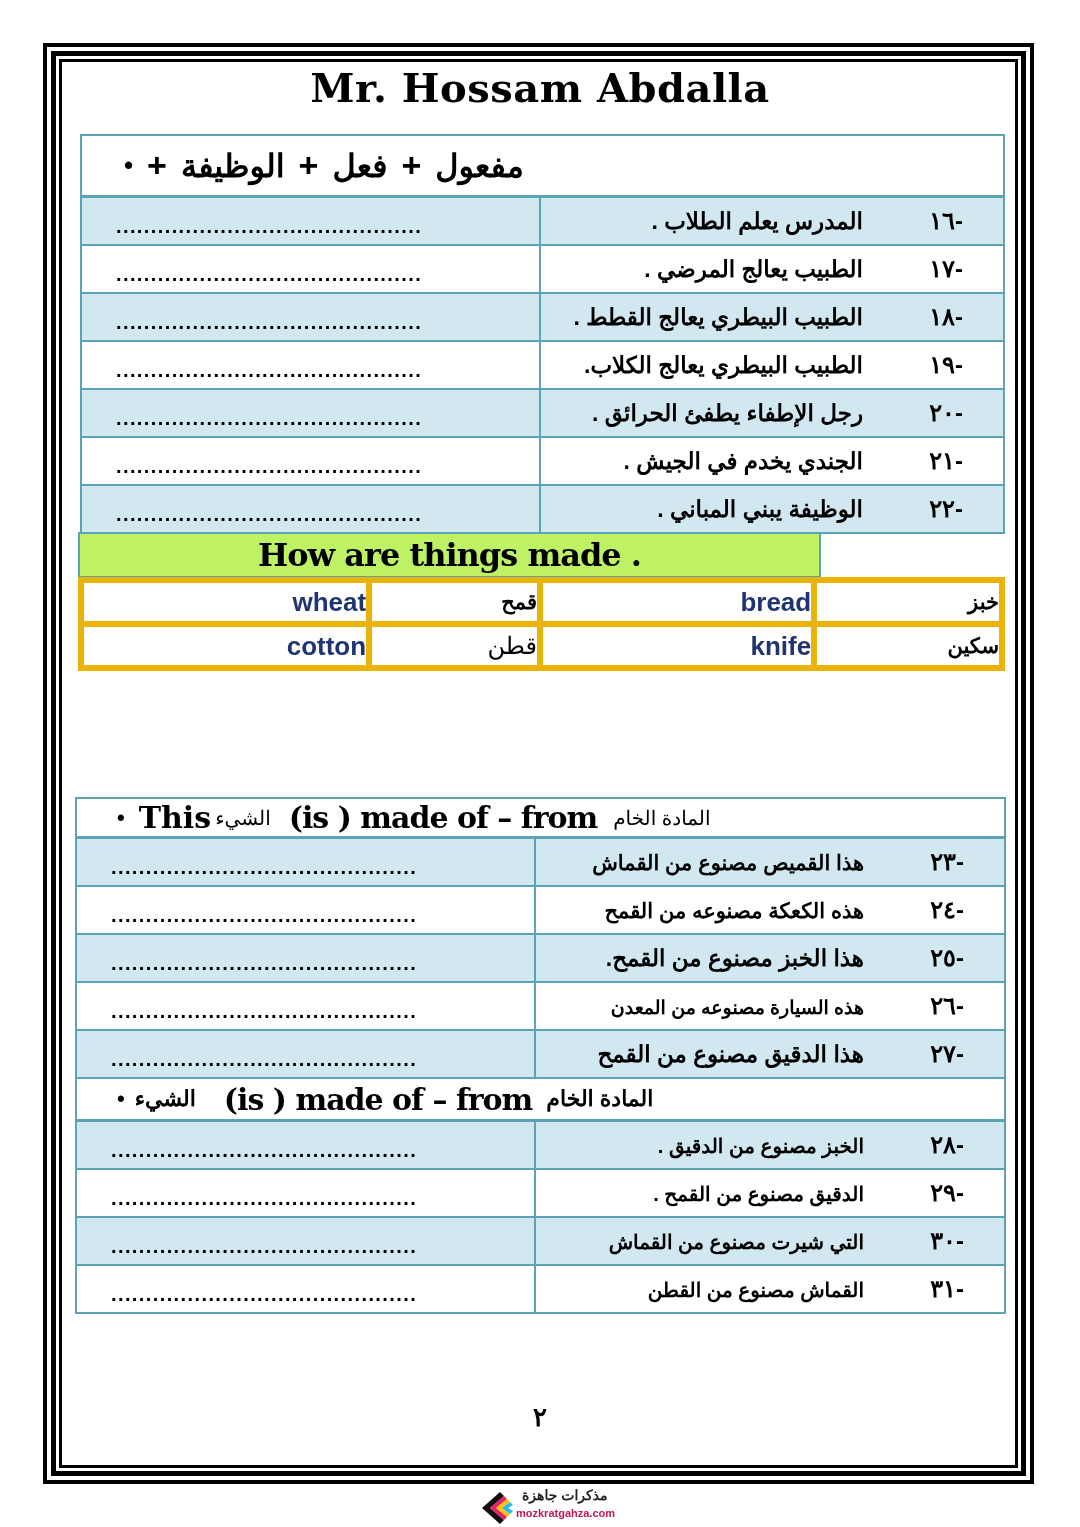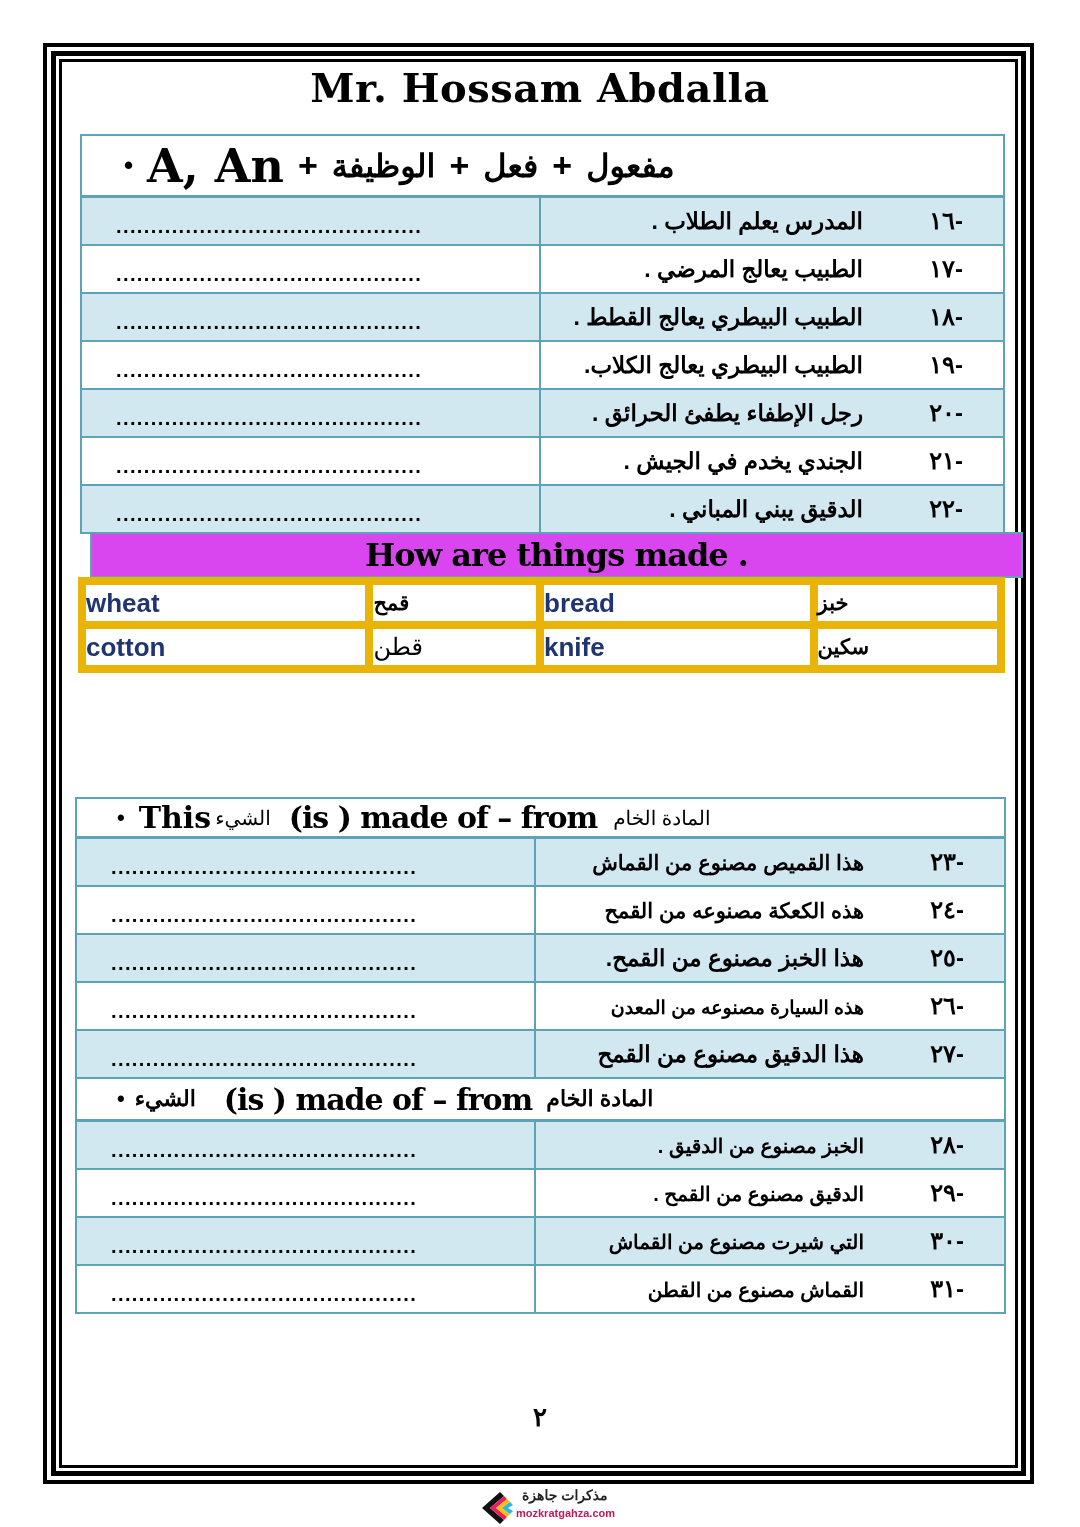--- a/index.html
+++ b/index.html
@@ -32,25 +32,25 @@
   .t3 tr { height: 48px; }
   .blue { background: #d2e8f0; }
   .white { background: #ffffff; }
 
   .dots-cell { width: 459px; vertical-align: bottom; padding: 0 0 8px 34px !important; }
   .dots { font-weight: 900; font-size: 20px; letter-spacing: 1.4px; line-height: 1; white-space: nowrap; overflow: hidden; display: block; width: 420px; }
   .ar-cell { direction: rtl; padding: 0 40px 0 0 !important; white-space: nowrap; }
   .num { display: inline-block; width: 100px; font-weight: bold; font-size: 24px; }
   .ar-text { font-weight: bold; font-size: 23px; }
 
-  .hdr2 { left: 90px; top: 532px; width: 933px; height: 46px; background: #d946ef; border-color: #5ba3b5; }
+  .hdr2 { left: 78px; top: 532px; width: 743px; height: 46px; background: #bef264; border-color: #5ba3b5; }
   .hdr2-text { position: absolute; left: 0; right: 0; top: 2px; text-align: center; font-family: "DejaVu Serif", serif; font-weight: 900; font-size: 32px; letter-spacing: -1px; }
 
   .vocab { position: absolute; left: 78px; top: 577px; width: 927px; border-collapse: collapse; }
-  .vocab td { border: 8px solid #eab308; height: 44px; text-align: left; }
+  .vocab td { border: 6px solid #eab308; height: 44px; text-align: right; }
   .vocab tr.g { background: #e9f0db; }
   .vocab tr.w { background: #ffffff; }
   .en { color: #1f3470; font-weight: bold; font-size: 26px; }
   .ar-plain { font-size: 24px; direction: rtl; }
   .ar-bold { font-size: 21px; font-weight: bold; direction: rtl; }
 
   .hdr3 { left: 75px; top: 797px; width: 931px; height: 41px; background: #fff; }
   .hdr4 { left: 75px; top: 1077px; width: 931px; height: 44px; background: #fff; }
   .mk { position: absolute; inset: 0; display: flex; align-items: center; }
   .mk .big-serif { font-size: 30px; }
@@ -67,21 +67,20 @@
 
 <div class="frame-outer"></div>
 <div class="frame-mid"></div>
 <div class="frame-inner"></div>
 
 <div class="title">Mr. Hossam Abdalla</div>
 
 <div class="box hdr1">
   <div class="hdr1-content">
     <span class="bullet">•</span>
-    <span class="big-serif">A, An</span>
     <span class="plus">+</span>
     <span class="ar-head">الوظيفة</span>
     <span class="plus">+</span>
     <span class="ar-head">فعل</span>
     <span class="plus">+</span>
     <span class="ar-head">مفعول</span>
   </div>
 </div>
 
 <table class="tbl t1">
@@ -119,21 +118,21 @@
   <tr class="white">
     <td class="dots-cell">
           <span class="dots">............................................</span>
         </td>
     <td class="ar-cell"><span class="num">-٢١</span><span class="ar-text">الجندي يخدم في الجيش .</span></td>
   </tr>
   <tr class="blue">
     <td class="dots-cell">
           <span class="dots">............................................</span>
         </td>
-    <td class="ar-cell"><span class="num">-٢٢</span><span class="ar-text">الدقيق يبني المباني .</span></td>
+    <td class="ar-cell"><span class="num">-٢٢</span><span class="ar-text">الوظيفة يبني المباني .</span></td>
   </tr>
 </tbody>
   </table>
 
 <div class="box hdr2">
   <div class="hdr2-text">How are things made .</div>
 </div>
 
 <table class="vocab">
   <colgroup>

